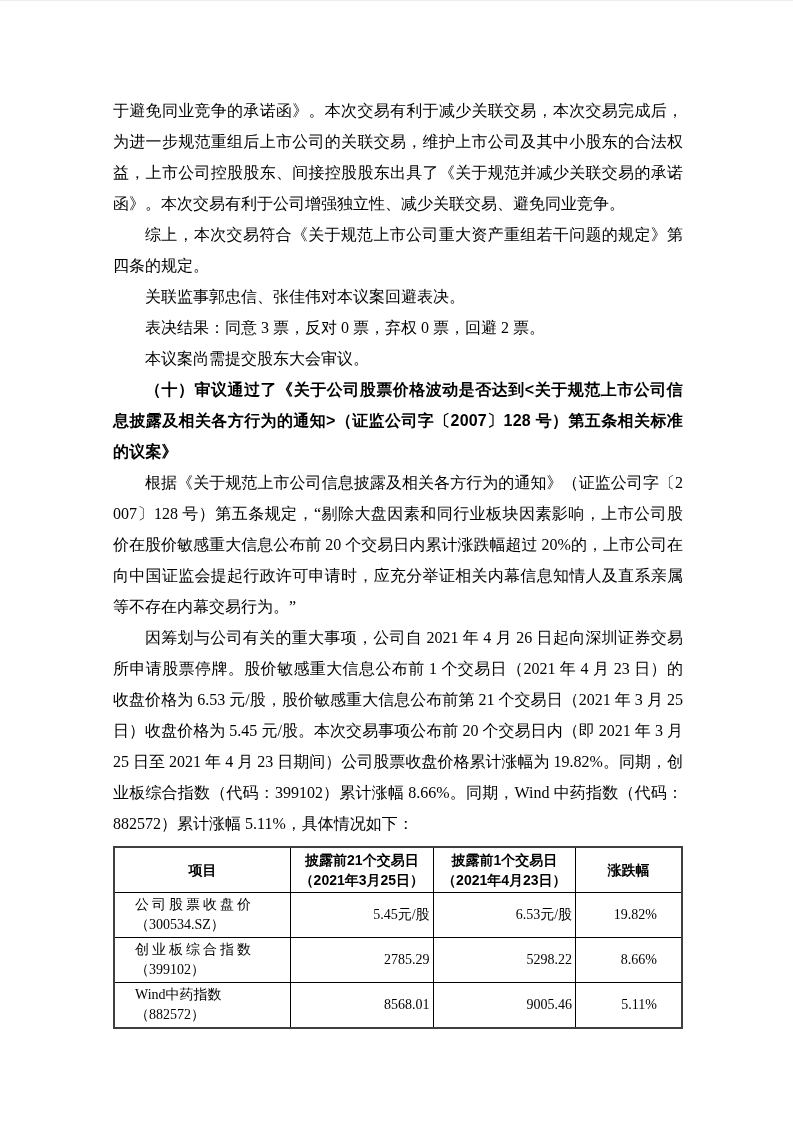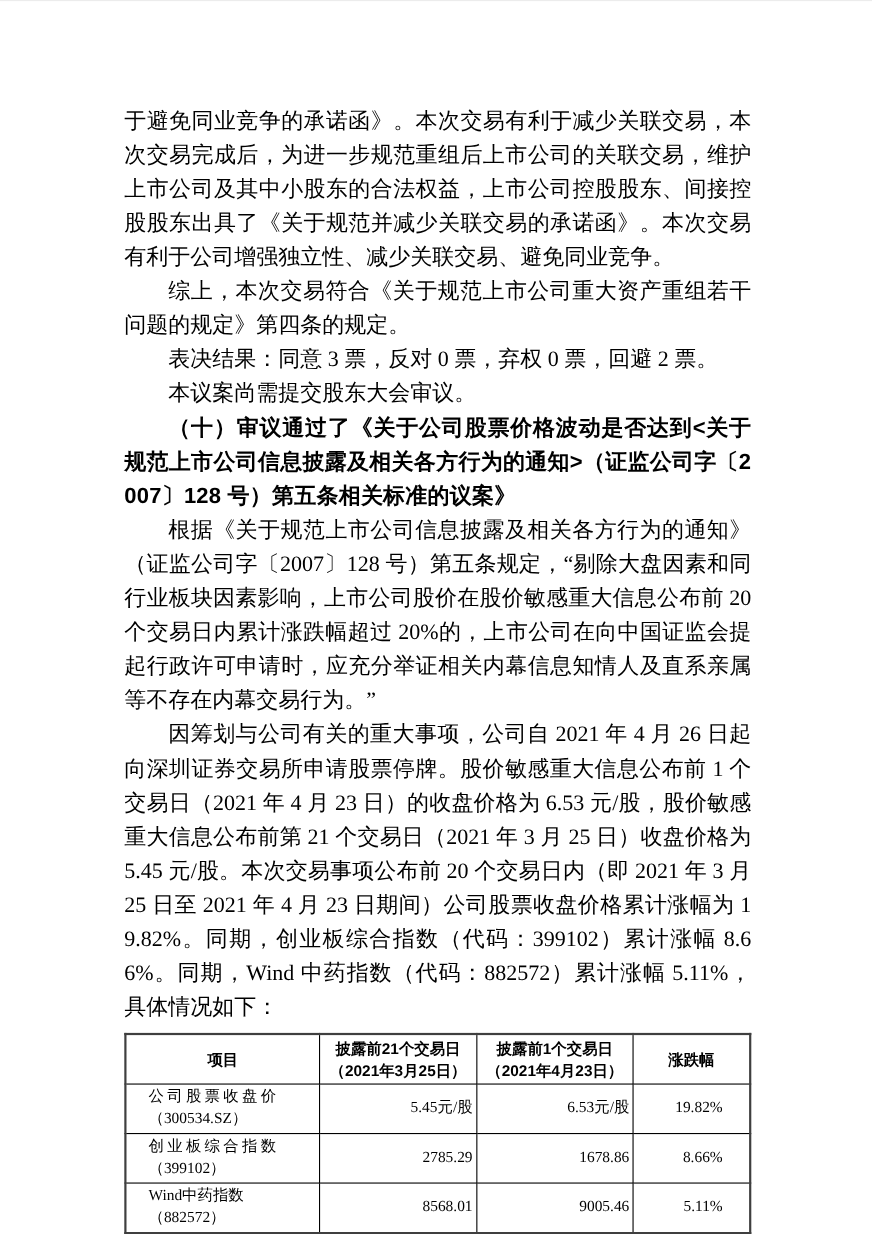--- a/index.html
+++ b/index.html
@@ -12,21 +12,21 @@
     border-top: 1px solid #ececec;
     box-sizing: border-box;
     overflow: hidden;
   }
   .page {
     padding: 94px 110px 0 113px;
     box-sizing: border-box;
   }
   .para {
     margin: 0;
-    font-size: 20px;
+    font-size: 16px;
     line-height: 31px;
     text-align: justify;
     text-indent: 2em;
     word-break: break-all;
   }
   .para.noindent { text-indent: 0; }
   .para.heading {
     font-weight: bold;
     font-family: "Liberation Sans", "DejaVu Sans", sans-serif;
     letter-spacing: 0.2px;
@@ -64,20 +64,21 @@
   tr.h-tall { height: 43px; }
   tr.h-short { height: 23px; }
 </style>
 </head>
 <body>
 
 <div class="page">
 
   <p class="para noindent">于避免同业竞争的承诺函》。本次交易有利于减少关联交易，本次交易完成后，为进一步规范重组后上市公司的关联交易，维护上市公司及其中小股东的合法权益，上市公司控股股东、间接控股股东出具了《关于规范并减少关联交易的承诺函》。本次交易有利于公司增强独立性、减少关联交易、避免同业竞争。</p>
   <p class="para">综上，本次交易符合《关于规范上市公司重大资产重组若干问题的规定》第四条的规定。</p>
+  <p class="para">关联监事郭忠信、张佳伟对本议案回避表决。</p>
   <p class="para">表决结果：同意 3 票，反对 0 票，弃权 0 票，回避 2 票。</p>
   <p class="para">本议案尚需提交股东大会审议。</p>
   <p class="para heading">（十）审议通过了《关于公司股票价格波动是否达到&lt;关于规范上市公司信息披露及相关各方行为的通知&gt;（证监公司字〔2007〕128 号）第五条相关标准的议案》</p>
   <p class="para">根据《关于规范上市公司信息披露及相关各方行为的通知》（证监公司字〔2007〕128 号）第五条规定，“剔除大盘因素和同行业板块因素影响，上市公司股价在股价敏感重大信息公布前 20 个交易日内累计涨跌幅超过 20%的，上市公司在向中国证监会提起行政许可申请时，应充分举证相关内幕信息知情人及直系亲属等不存在内幕交易行为。”</p>
   <p class="para">因筹划与公司有关的重大事项，公司自 2021 年 4 月 26 日起向深圳证券交易所申请股票停牌。股价敏感重大信息公布前 1 个交易日（2021 年 4 月 23 日）的收盘价格为 6.53 元/股，股价敏感重大信息公布前第 21 个交易日（2021 年 3 月 25 日）收盘价格为 5.45 元/股。本次交易事项公布前 20 个交易日内（即 2021 年 3 月 25 日至 2021 年 4 月 23 日期间）公司股票收盘价格累计涨幅为 19.82%。同期，创业板综合指数（代码：399102）累计涨幅 8.66%。同期，Wind 中药指数（代码：882572）累计涨幅 5.11%，具体情况如下：</p>
 
   <table class="price-table">
     <colgroup>
       <col class="col-item">
       <col class="col-b21">
@@ -111,21 +112,21 @@
         <td class="c-center">5.45元/股</td>
         <td class="c-center">6.53元/股</td>
         <td class="c-right">19.82%</td>
       </tr>
       <tr class="h-tall">
         <td class="c-item">
           <div class="spread">创业板综合指数</div>
           <div>（399102）</div>
         </td>
         <td class="c-center">2785.29</td>
-        <td class="c-center">1678.86</td>
+        <td class="c-center">5298.22</td>
         <td class="c-right">8.66%</td>
       </tr>
       <tr class="h-short">
         <td class="c-item">
           <div>Wind中药指数（882572）</div>
         </td>
         <td class="c-center">8568.01</td>
         <td class="c-center">9005.46</td>
         <td class="c-right">5.11%</td>
       </tr>

